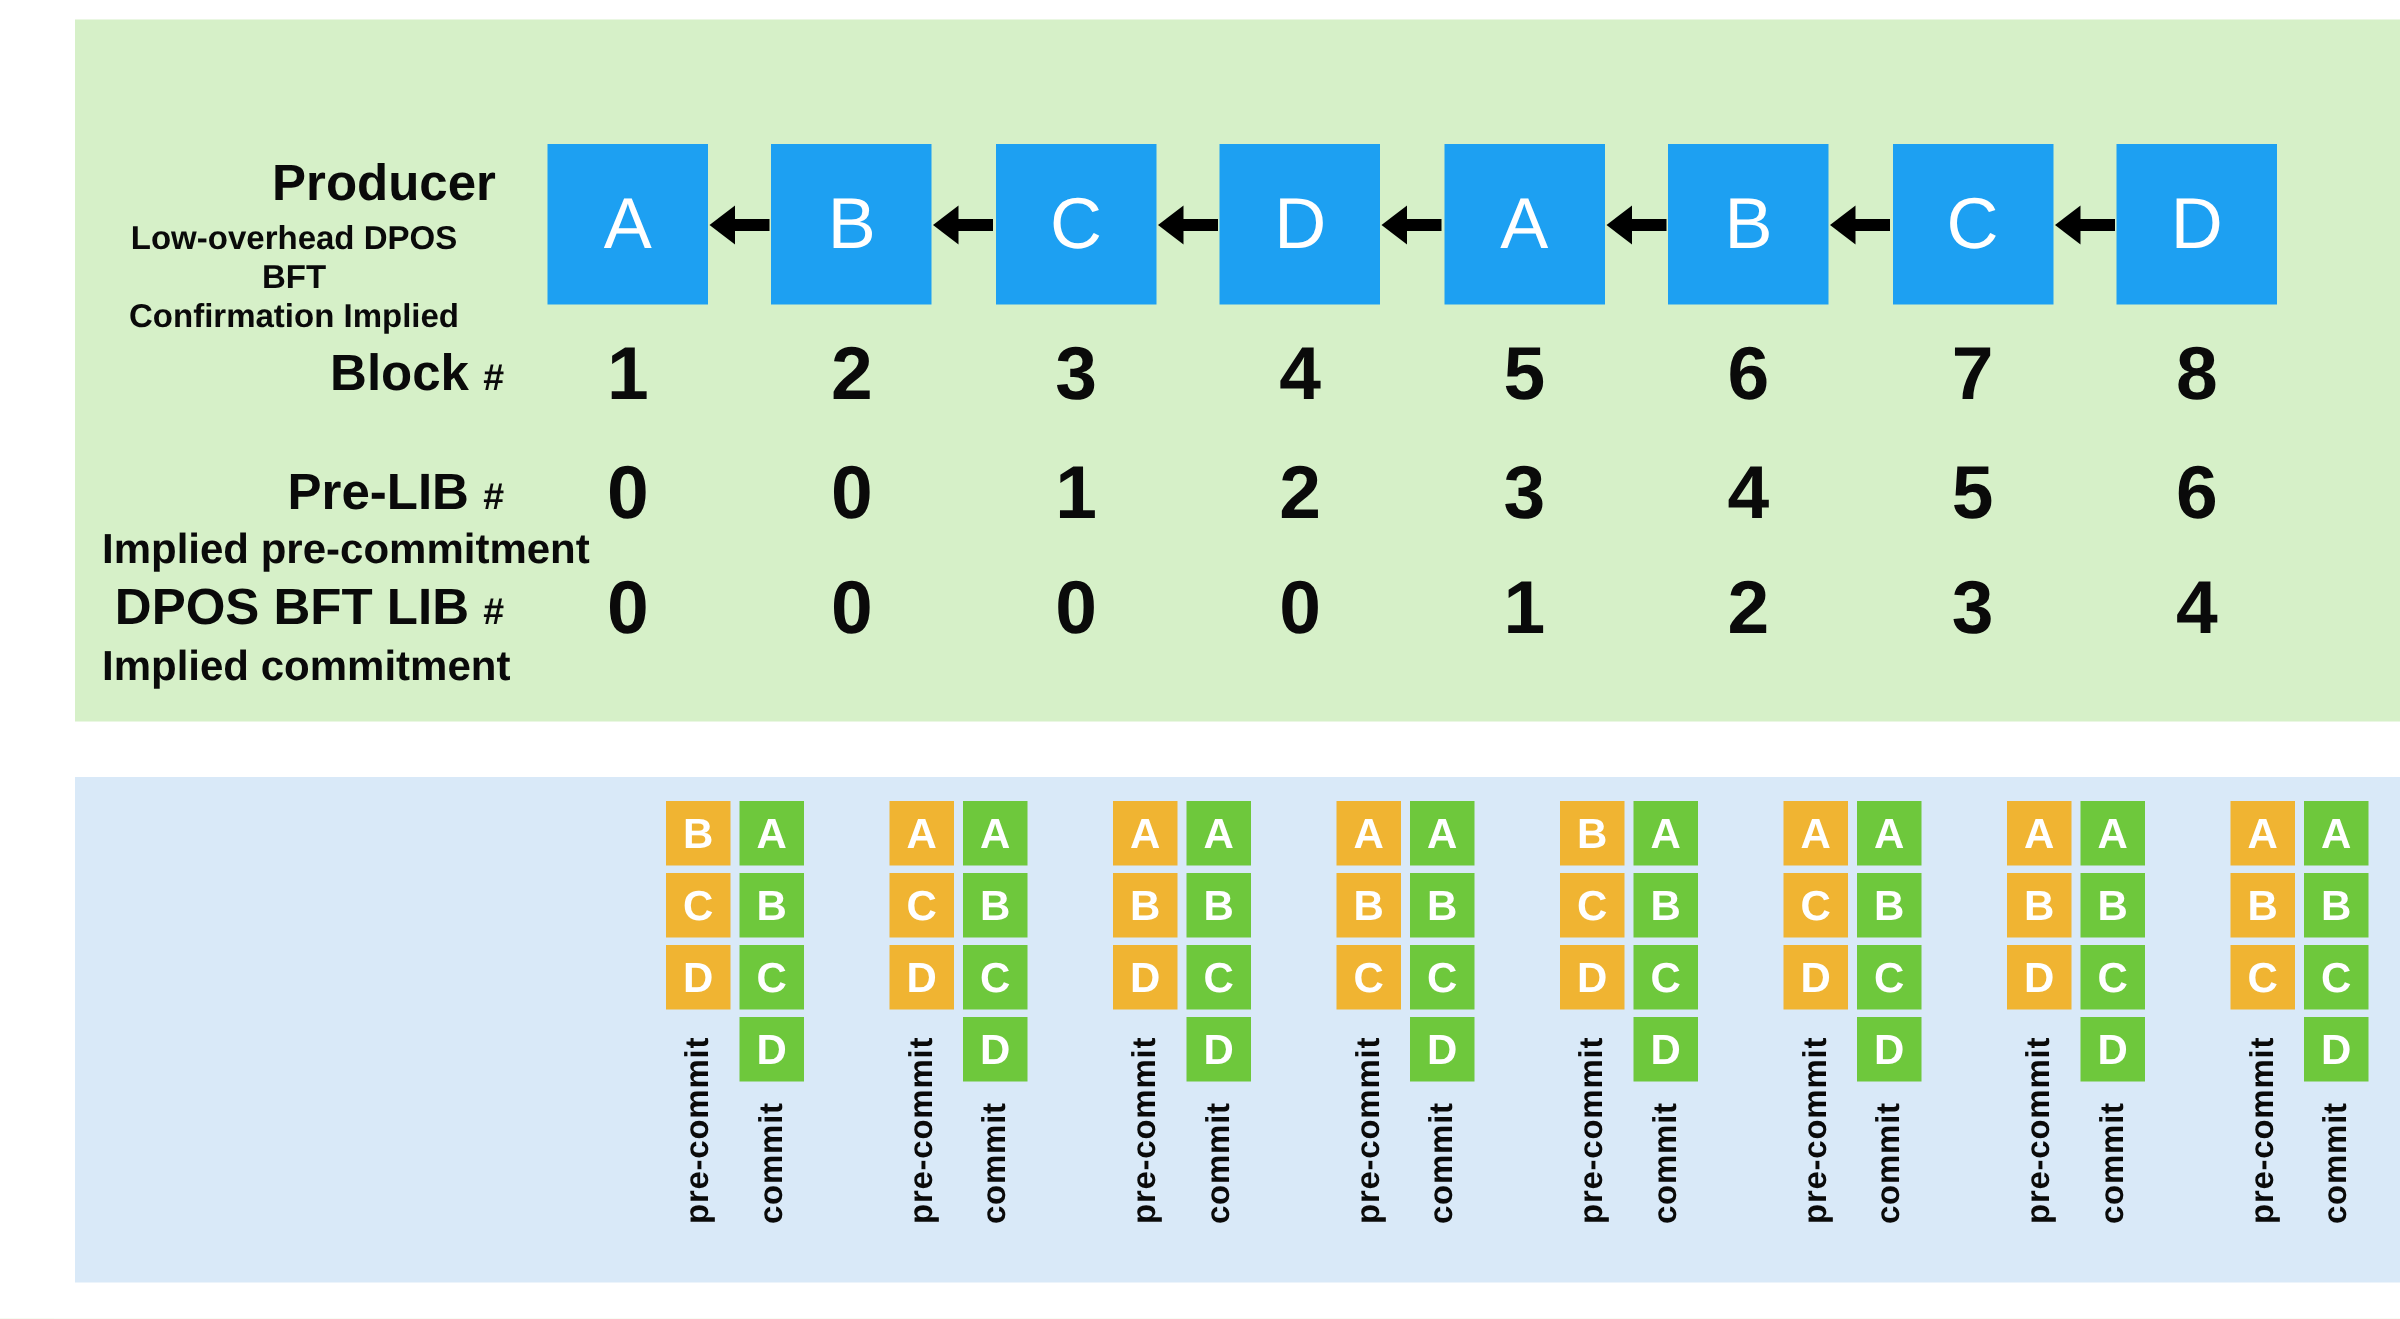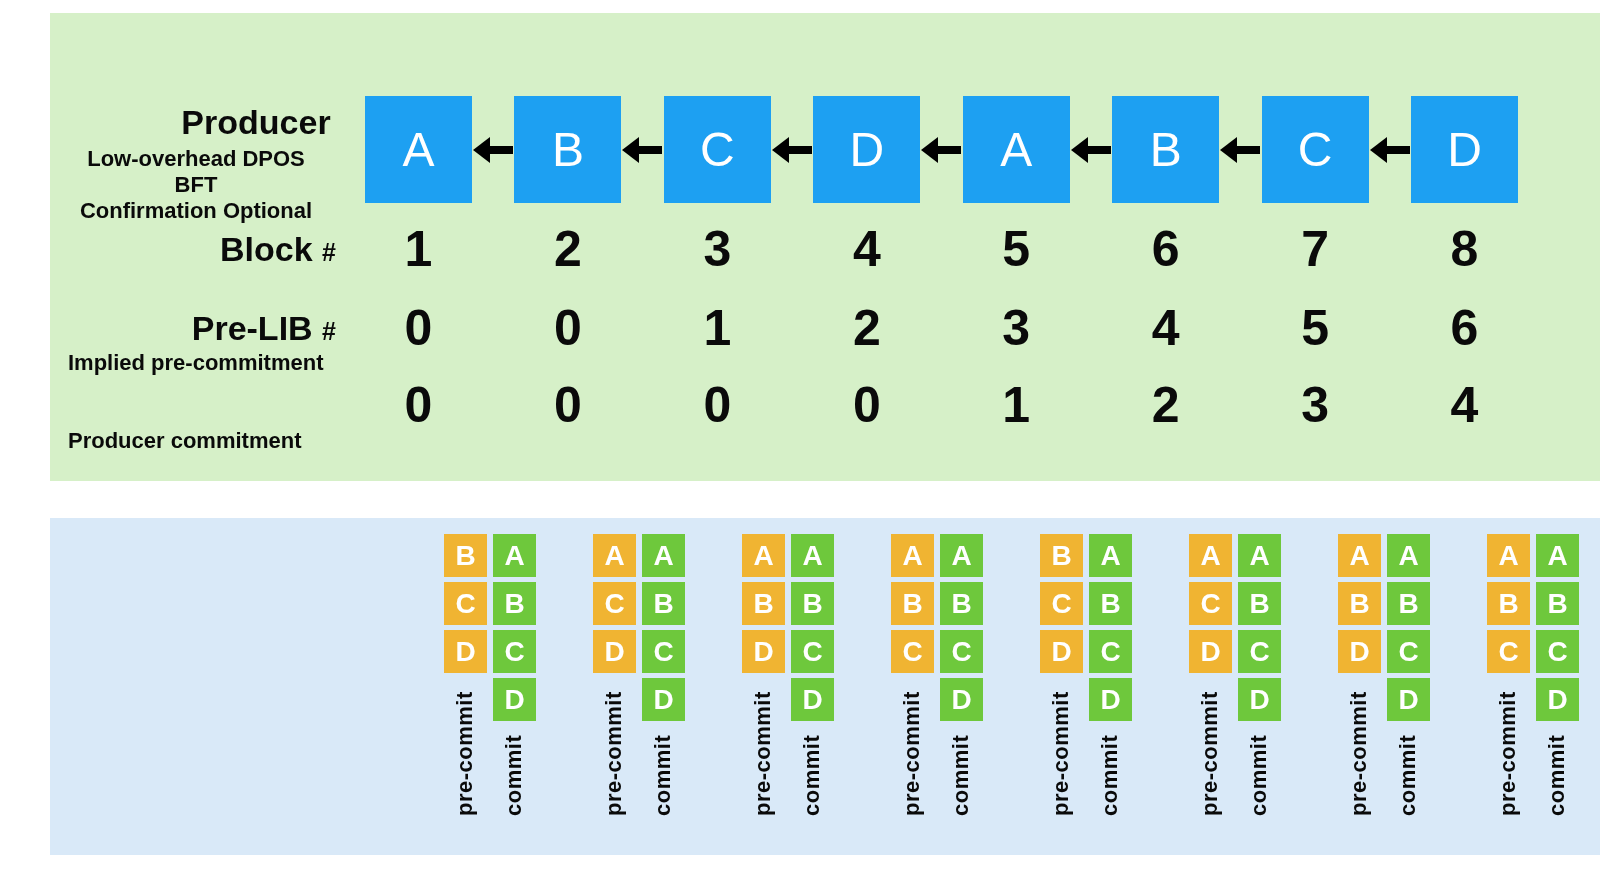--- a/index.html
+++ b/index.html
@@ -16,21 +16,21 @@
 
   
   .producer-title{position:absolute; left:81px; top:91px; width:250px;
     text-align:center; font-size:34px; font-weight:bold; line-height:36px;}
   .producer-sub{position:absolute; left:21px; top:133px; width:250px;
     text-align:center; font-size:22px; font-weight:bold; line-height:26px;
     white-space:pre-line;}
   .rowlabel{position:absolute; left:26px; width:260px; text-align:right;
     font-size:34px; font-weight:bold; line-height:50px;}
   .rowlabel .hash{font-size:25px;}
-  .note{position:absolute; left:18px; font-size:22px; font-weight:bold;}
+  .note{position:absolute; left:18px; font-size:28px; font-weight:bold;}
 
   
   .pblock{position:absolute; width:107px; height:107px; background:var(--blue);
     color:#fff; font-size:48px; font-weight:400; display:flex;
     align-items:center; justify-content:center;}
   .arrow{position:absolute; width:40px; height:26px;}
   .arrow .shaft{position:absolute; left:12px; top:9px; width:28px; height:8px;
     background:var(--arrow);}
   .arrow .head{position:absolute; left:0; top:0; width:0; height:0;
     border-top:13px solid transparent; border-bottom:13px solid transparent;
@@ -53,34 +53,38 @@
     letter-spacing:0.5px; text-align:left;}
 </style>
 </head>
 <body>
 
 <div class="canvas">
 
   <section class="panel top" id="top-panel">
     <div class="producer-title">Producer</div>
     <div class="producer-sub">Low-overhead DPOS BFT
-Confirmation Optional</div>
+Confirmation Implied</div>
 
     <div class="rowlabel" style="top:211px;">
       <span>Block</span>
       <span class="hash">#</span>
     </div>
 
     <div class="rowlabel" style="top:290px;">
       <span>Pre-LIB</span>
       <span class="hash">#</span>
     </div>
     <div class="note" style="top:337px;">Implied pre-commitment</div>
 
-    <div class="note" style="top:415px;">Producer commitment</div>
+    <div class="rowlabel" style="top:367px;">
+      <span>DPOS BFT LIB</span>
+      <span class="hash">#</span>
+    </div>
+    <div class="note" style="top:415px;">Implied commitment</div>
   <div class="pblock" style="left: 315px; top: 83px;">A</div>
       <div class="pblock" style="left: 464.43px; top: 83px;">B</div>
       <div class="arrow" style="left: 423px; top: 124px;">
         <div class="head"></div>
         <div class="shaft"></div>
       </div>
       <div class="pblock" style="left: 613.86px; top: 83px;">C</div>
       <div class="arrow" style="left: 572.43px; top: 124px;">
         <div class="head"></div>
         <div class="shaft"></div>

